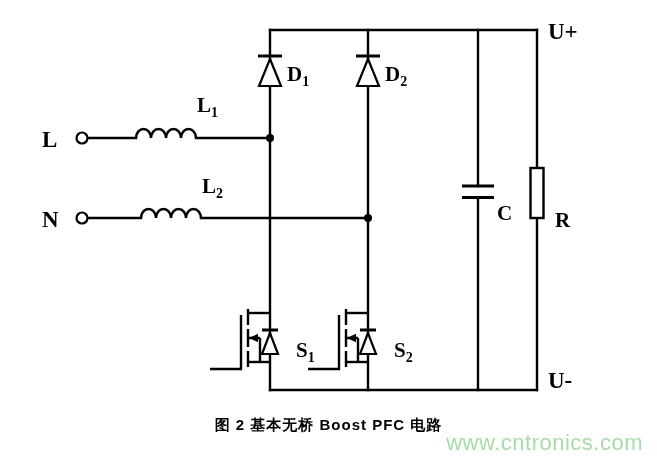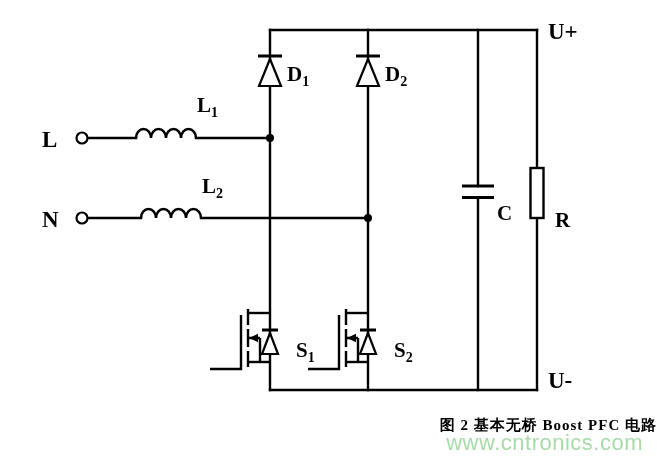--- a/index.html
+++ b/index.html
@@ -18,22 +18,22 @@
   }
   svg.circuit{position:absolute;left:0;top:0;color:var(--c-line);}
   svg.circuit text{
     fill:currentColor;font-weight:bold;font-size:21px;
     font-family:"Liberation Serif",serif;
   }
   svg.circuit text.t-lg{font-size:23px;}
   svg.circuit tspan.sub{font-size:14px;}
   .caption{
     position:absolute;top:416px;left:0;width:100%;
-    text-align:right;color:var(--c-caption);
-    font-family:Liberation Serif, serif;
+    text-align:center;color:var(--c-caption);
+    font-family:Liberation Sans, sans-serif;
     font-size:15px;font-weight:bold;letter-spacing:1px;
   }
   .watermark{
     position:absolute;top:430px;right:14px;
     color:var(--c-watermark);
     font-family:"Liberation Sans",sans-serif;
     font-size:22px;letter-spacing:0.5px;
   }
 </style>
 </head>

